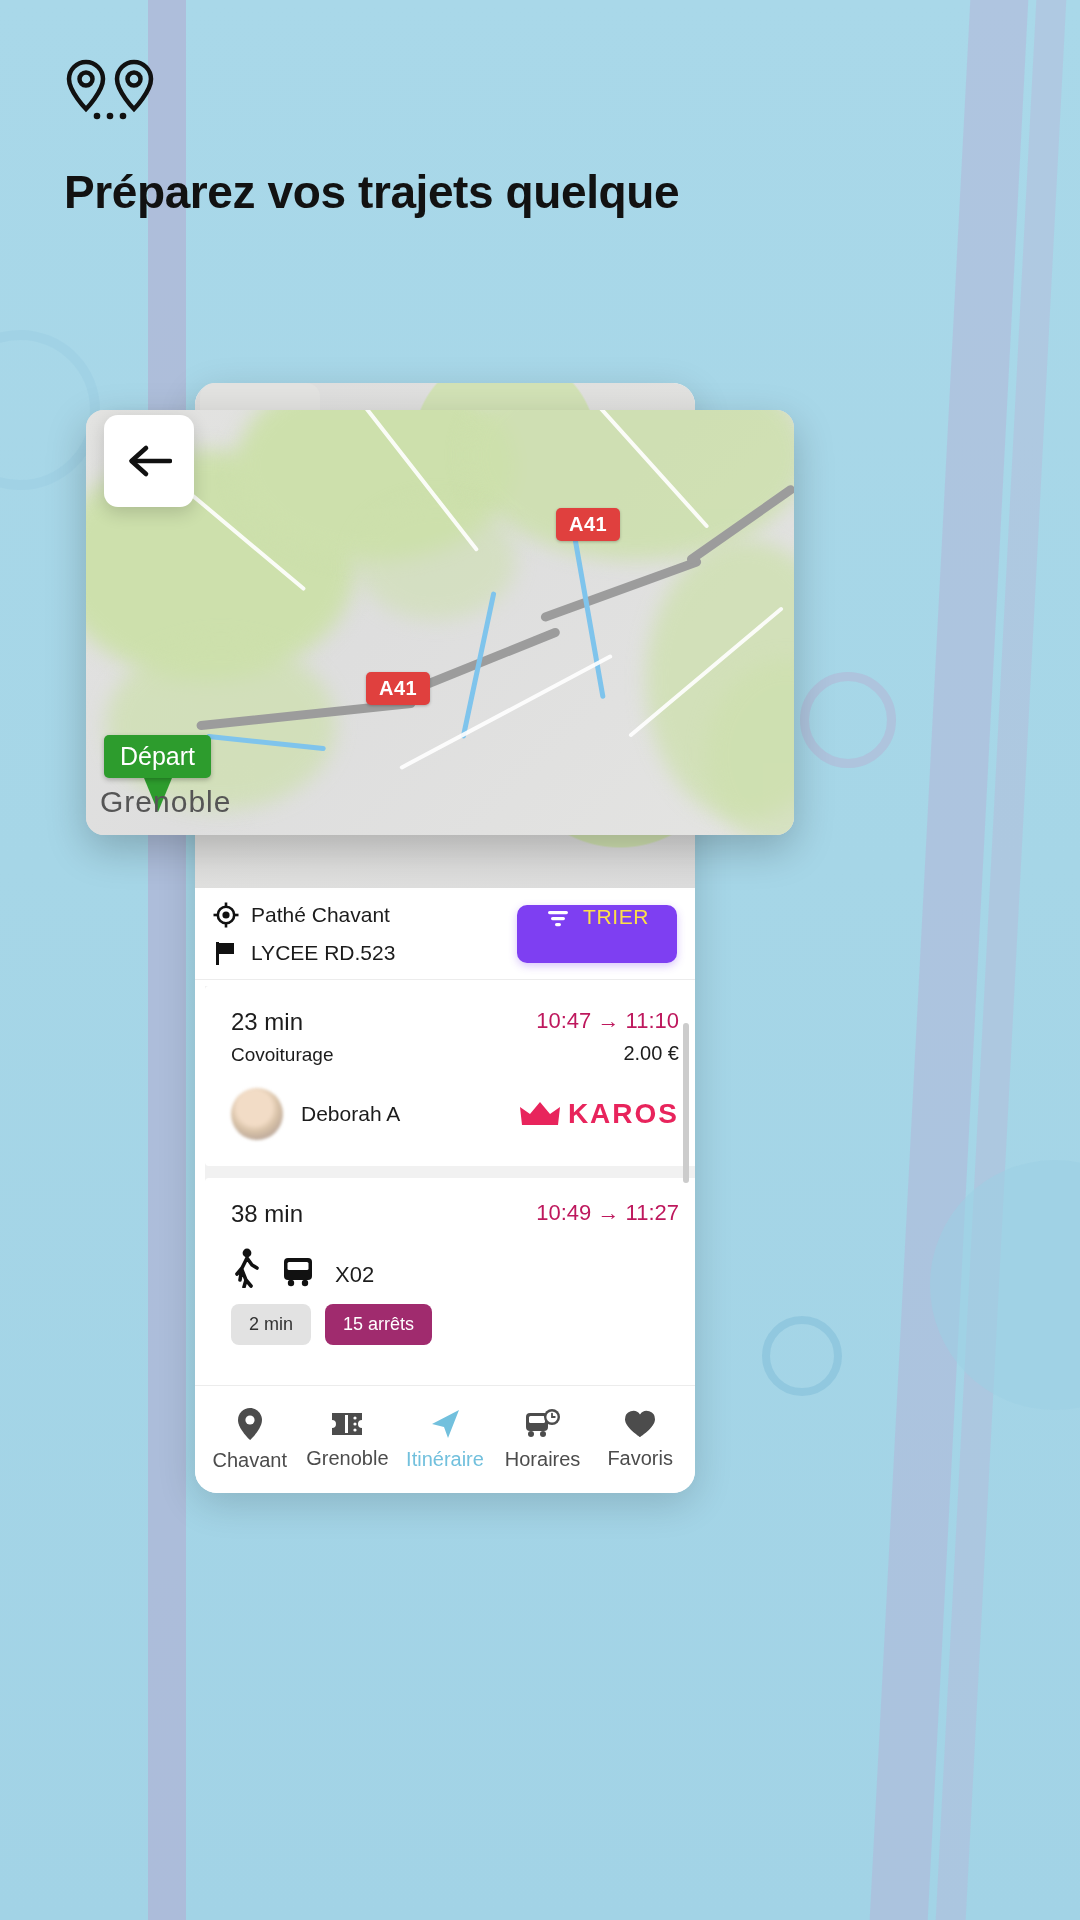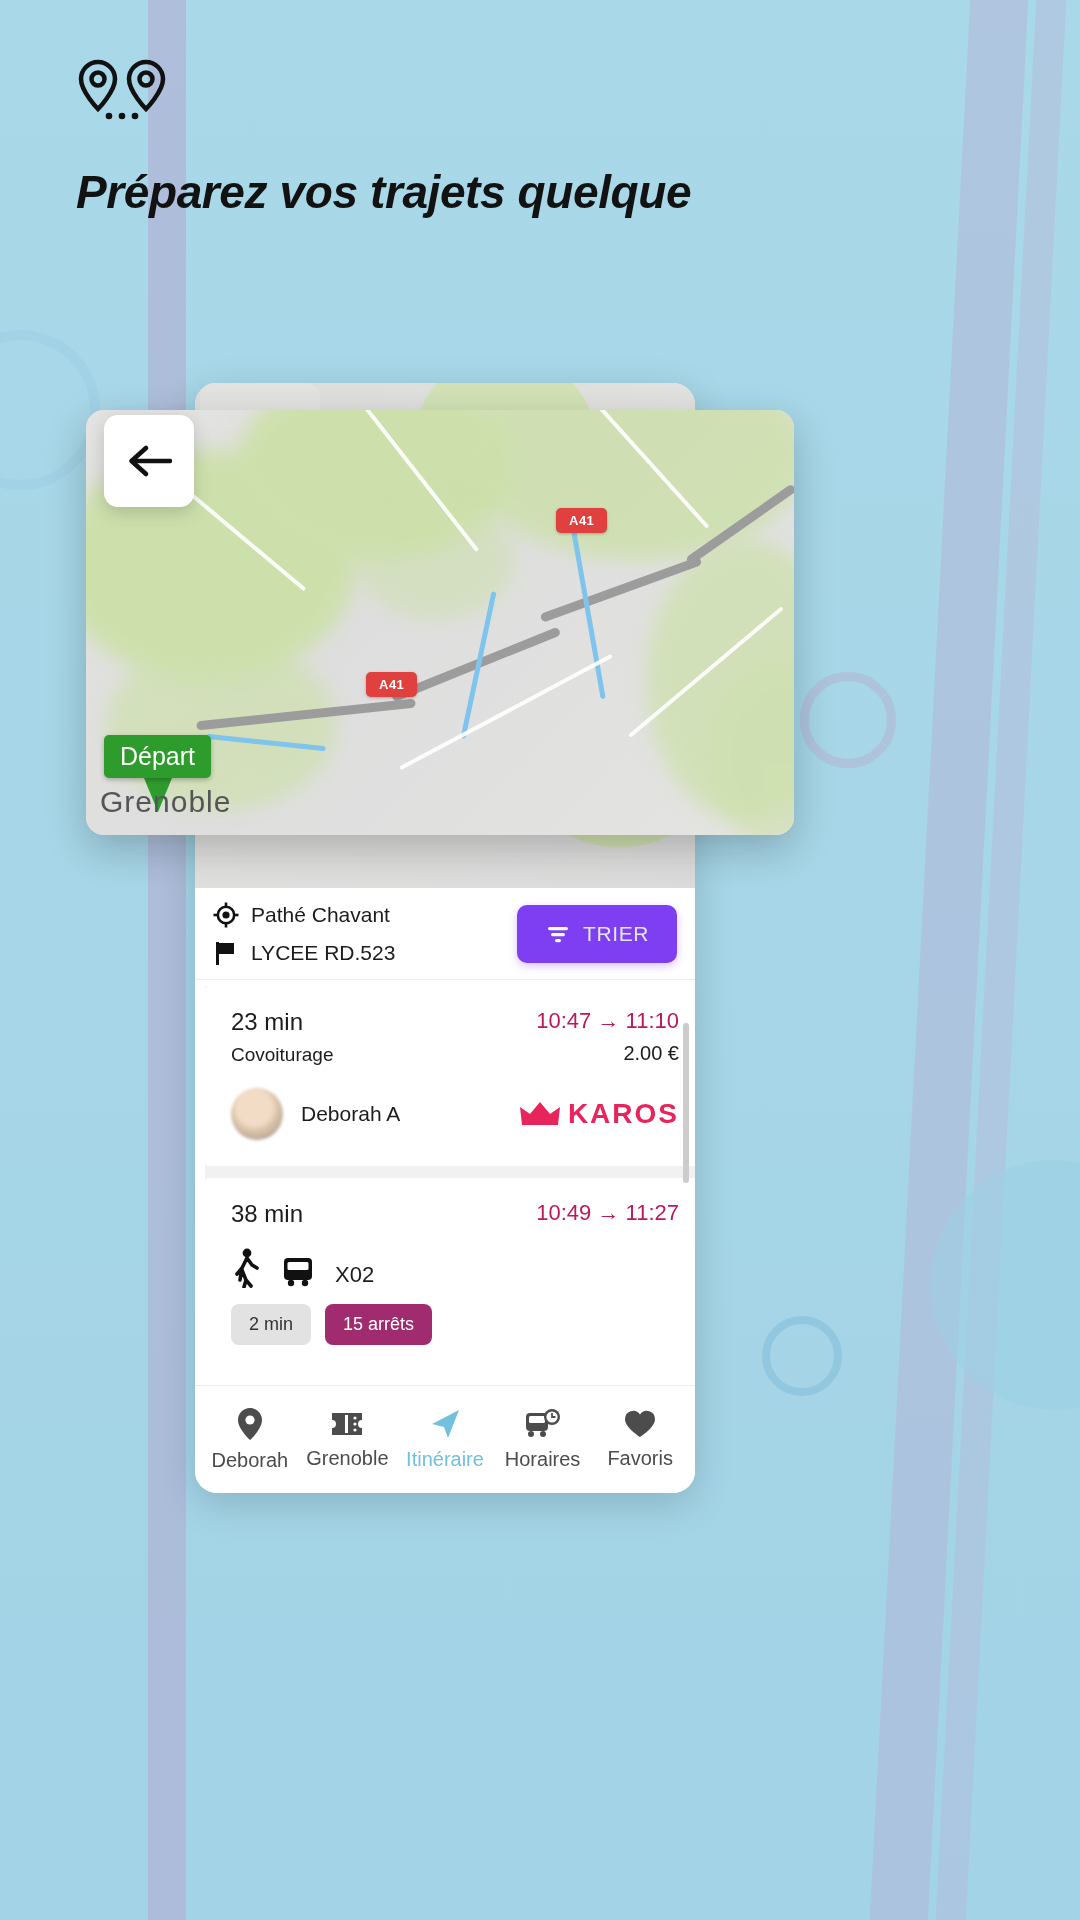--- a/index.html
+++ b/index.html
@@ -41,21 +41,21 @@
   .bg-circle-c {
     position:absolute; left:930px; top:1160px; width:250px; height:250px;
     border-radius:50%; background:#9ccfe3; opacity:.55;
   }
   .bg-arc {
     position:absolute; left:-60px; top:330px; width:160px; height:160px;
     border-radius:50%; border:10px solid #9ed0e4; opacity:.7;
   }
 
   
-  .header { position:absolute; left:76px; top:58px; width:760px;font-style:italic; }
+  .header { position:absolute; left:64px; top:58px; width:760px; }
   .pins { display:block; margin-bottom:36px; }
   .headline {
     font-size:46px; line-height:1.16; font-weight:bold;
     color:#121212; letter-spacing:-0.4px;
     font-family:"Liberation Sans", sans-serif;
   }
 
   
   .phone {
     position:absolute; left:195px; top:383px;
@@ -81,23 +81,23 @@
   
   .search-head {
     position:absolute; left:0; top:505px; width:100%; height:92px;
     background:#fff; border-bottom:1px solid #ececec;
     display:flex; align-items:center; padding:0 18px;
   }
   .search-lines { flex:1; }
   .search-row { display:flex; align-items:center; height:38px; gap:12px; }
   .search-row .txt { font-size:21px; color:#1c1c1c; }
   .btn-trier {
-    background:#7e3ff2; color:#e5e5e5; border:none;
+    background:#7e3ff2; color:#fde047; border:none;
     height:58px; min-width:160px; border-radius:10px;
-    display:flex; align-items:center; justify-content:center; gap:12px;
+    display:flex; align-items:flex-start; justify-content:center; gap:12px;
     font-size:21px; letter-spacing:.6px; font-weight:500;
     box-shadow:0 3px 8px rgba(126,63,242,.30);
     cursor:pointer;
   }
 
   
   .results { position:absolute; left:10px; top:603px; width:100%; height:380px; background:#f1f1f1; }
   .card {
     background:#fff; margin:0 0 12px 0; padding:22px 26px 26px 26px;
     border-radius:4px;
@@ -157,21 +157,21 @@
     background:#cde0ac; filter:blur(10px);
   }
   .mc-road {
     position:absolute; background:#9c9c9c; border-radius:5px;
   }
   .mc-water { position:absolute; background:#7fc4ec; border-radius:4px; }
   .mc-minor { position:absolute; background:#ffffff; border-radius:3px; opacity:.9; }
 
   .badge-a41 {
     position:absolute; background:#e0403e; color:#fff;
-    font-size:13px; font-weight:bold; padding:5px 13px; border-radius:5px;
+    font-size:20px; font-weight:bold; padding:5px 13px; border-radius:5px;
     letter-spacing:.5px; box-shadow:0 1px 3px rgba(0,0,0,.25);
   }
   .marker { position:absolute; }
   .marker .bubble {
     color:#fff; font-size:25px; padding:7px 16px; border-radius:5px;
     display:inline-block; white-space:nowrap; font-weight:500;
     box-shadow:0 2px 5px rgba(0,0,0,.25);
   }
   .marker .tip {
     width:0; height:0; border-left:14px solid transparent;
@@ -329,21 +329,21 @@
 
   <div class="scroll-thumb"></div>
 
   <div class="bottom-nav">
 
     <div class="nav-item">
       <svg width="30" height="34" viewBox="0 0 30 34">
         <path d="M15 1C8.4 1 3 6.4 3 13c0 9 12 20 12 20s12-11 12-20c0-6.6-5.4-12-12-12z" fill="#4c4c4c"></path>
         <circle cx="15" cy="13" r="4.6" fill="#fff"></circle>
       </svg>
-      <span class="nav-label">Deborah</span>
+      <span class="nav-label">Chavant</span>
     </div>
 
     <div class="nav-item">
       <svg width="34" height="30" viewBox="0 0 34 30">
         <path d="M2 4h30v7a4 4 0 000 8v7H2v-7a4 4 0 000-8V4z" fill="#4c4c4c"></path>
         <rect x="15" y="6" width="3" height="18" fill="#fff"></rect>
         <circle cx="25" cy="9" r="1.6" fill="#fff"></circle>
         <circle cx="25" cy="15" r="1.6" fill="#fff"></circle>
         <circle cx="25" cy="21" r="1.6" fill="#fff"></circle>
       </svg>

